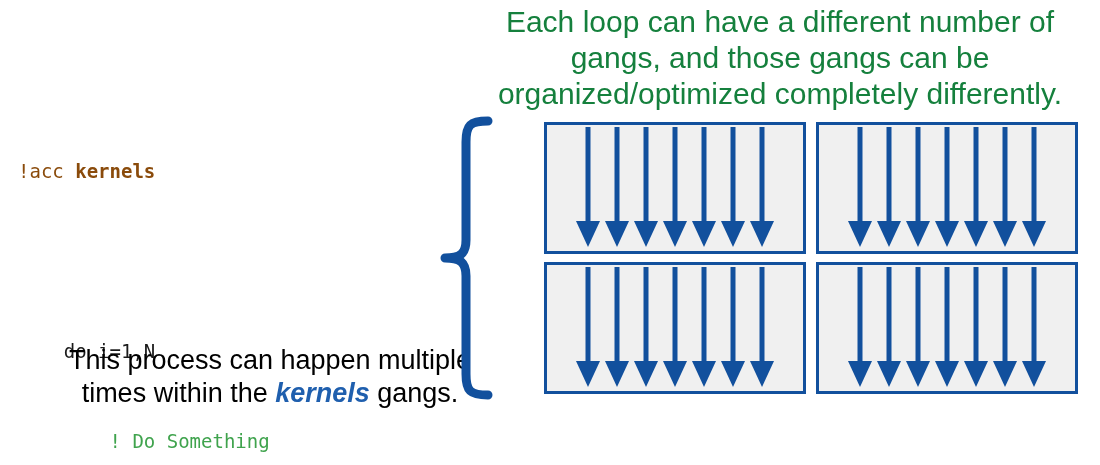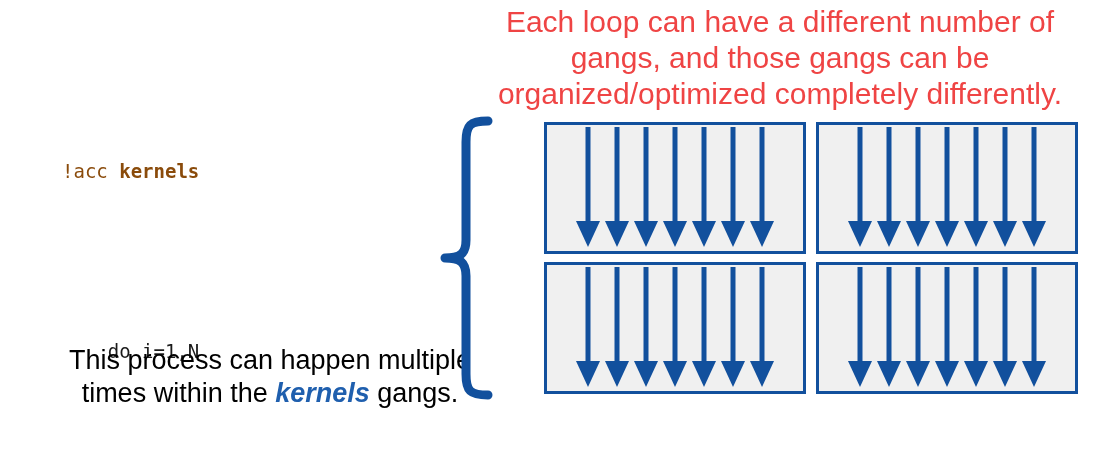--- a/index.html
+++ b/index.html
@@ -15,21 +15,21 @@
   
   .code-block{
     position:absolute;
     left:18px; top:96px;
     font-family:"DejaVu Sans Mono","Liberation Mono",monospace;
     font-size:19px;
     line-height:30px;
     white-space:pre;
     color:#1a1a1a;
   }
-  .code-line{white-space:pre;margin-left:44px;}
+  .code-line{white-space:pre;}
   .c-directive{color:#8a4b0b;}
   .c-directive .kw{font-weight:bold;}
   .c-comment{color:#3fa34d;}
   .c-blank{height:30px;}
 
   
   .left-caption{
     position:absolute;
     left:60px; top:344px;
     width:420px;
@@ -45,21 +45,21 @@
   }
 
   
   .top-caption{
     position:absolute;
     left:462px; top:4px;
     width:636px;
     text-align:center;
     font-size:30px;
     line-height:36px;
-    color:#ef4444;
+    color:#15803d;
   }
 
   
   .brace{
     position:absolute;
     left:440px; top:116px;
     width:62px; height:284px;
   }
 
   
@@ -83,20 +83,21 @@
 </style>
 </head>
 <body>
 
 <div class="slide">
 
   <div class="code-block">
     <div class="code-line c-directive"><span>!acc </span><span class="kw">kernels</span></div>
     <div class="code-line c-blank"></div>
     <div class="code-line">    do i=1,N</div>
+    <div class="code-line c-comment">        ! Do Something</div>
     
     
     
     
     
   </div>
 
   <div class="left-caption"><span>This process can happen multiple times within the </span><span class="hl">kernels</span><span> gangs.</span></div>
 
   <div class="top-caption">Each loop can have a different number of gangs, and those gangs can be organized/optimized completely differently.</div>

